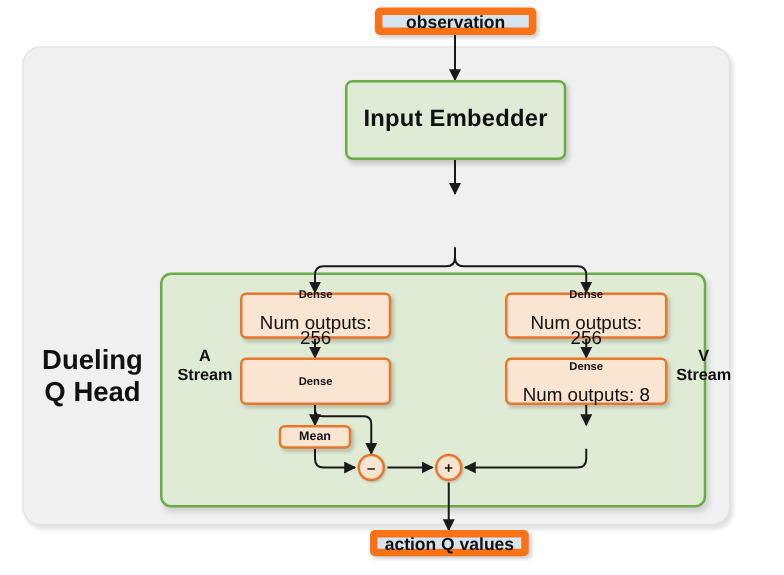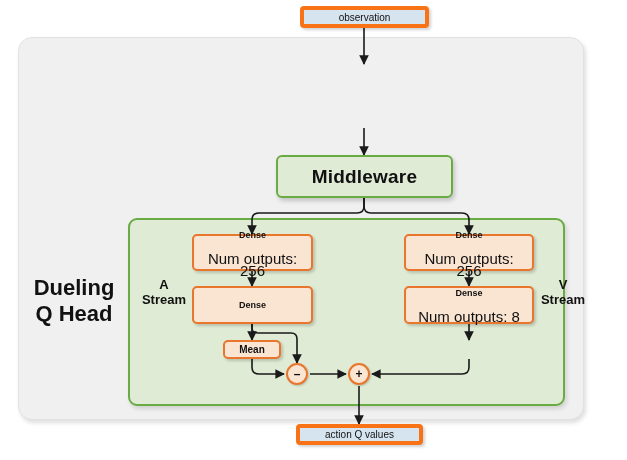--- a/index.html
+++ b/index.html
@@ -60,24 +60,24 @@
     display: flex;
     flex-direction: column;
     align-items: center;
     justify-content: center;
     text-align: center;
     color: #111111;
   }
 
   .node-io {
     background: #d6e4f0;
-    border: 4px solid #f97316;
+    border: 6px solid #f97316;
     border-radius: 4px;
-    font-size: 10px;
-    font-weight: 400;
+    font-size: 14px;
+    font-weight: 700;
     box-shadow: 2px 2px 3px rgba(0,0,0,0.18);
   }
 
   .node-green {
     background: #dfebd4;
     border: 2px solid #6aac44;
     border-radius: 6px;
     font-size: 19px;
     font-weight: bold;
     letter-spacing: .2px;
@@ -179,24 +179,24 @@
       <path d="M469,359 L469,367 Q469,374 462,374 L372,374"></path>
 
       <path d="M359,386 L359,424"></path>
     </g>
   </svg>
 
   <div class="node node-io" style="left:300px; top:6px; width:129px; height:22px;">
     <span>observation</span>
   </div>
 
-
-  <div class="node node-green" style="left:276px; top:155px; width:177px; height:43px;">
-    <span>Middleware</span>
-  </div>
+  <div class="node node-green" style="left:276px; top:64px; width:177px; height:64px;">
+    <span>Input Embedder</span>
+  </div>
+
 
   <div class="node node-orange" style="left:192px; top:234px; width:121px; height:37px;">
     <span class="line1">Dense</span>
     <span class="line2">Num outputs: 256</span>
   </div>
 
   <div class="node node-orange" style="left:192px; top:286px; width:121px; height:38px;">
     <span class="line1">Dense</span>
   </div>
 

